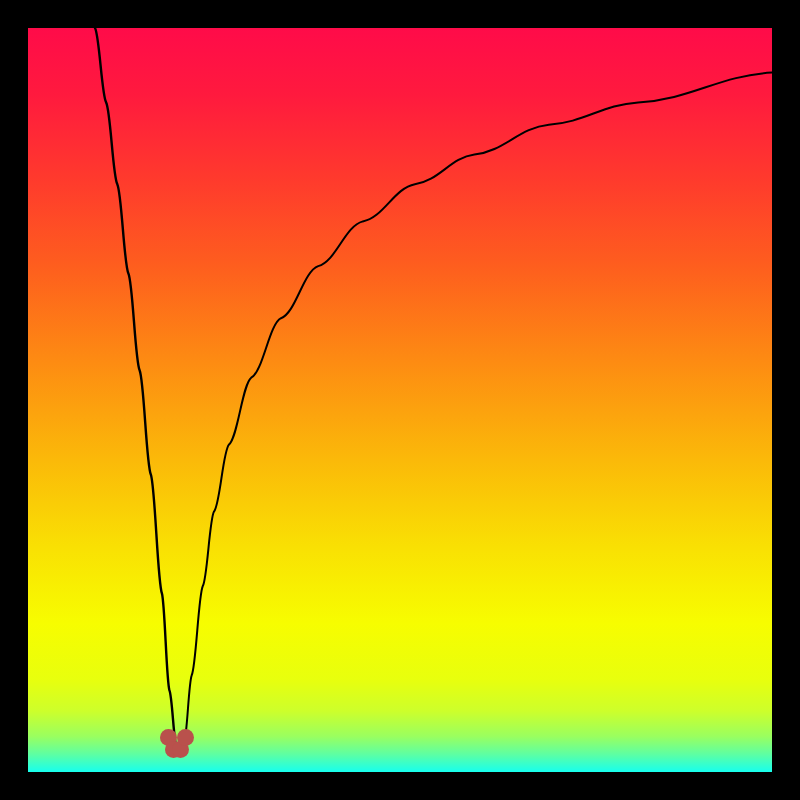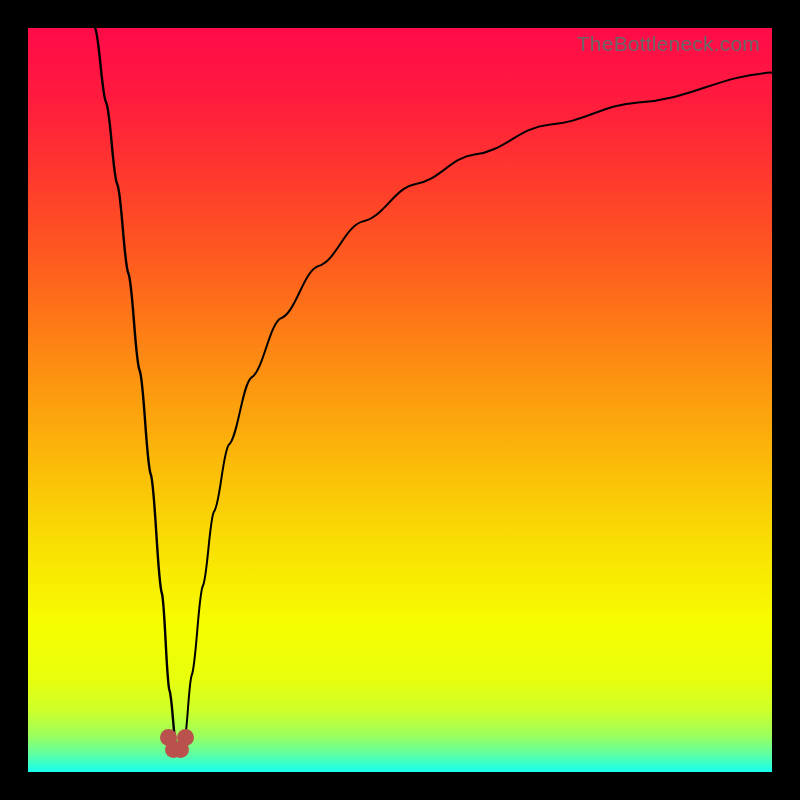--- a/index.html
+++ b/index.html
@@ -70,21 +70,20 @@
             <stop offset="87.50%" stop-color="#e8ff0d"></stop>
             <stop offset="91.80%" stop-color="#cdff2b"></stop>
             <stop offset="95.20%" stop-color="#9aff5f"></stop>
             <stop offset="97.60%" stop-color="#5effa2"></stop>
             <stop offset="100.00%" stop-color="#17ffee"></stop>
           </linearGradient>
       </defs>
       <rect x="0" y="0" width="744" height="744" fill="url(#bg)"></rect>
     </svg>
 
-    <div class="watermark">TheBottleneck.com</div>
 
     <svg class="curve" viewBox="0 0 744 744" preserveAspectRatio="none">
       <path id="left-branch" fill="none" stroke="#000000" stroke-width="2.4" stroke-linecap="round" d="M 67.0 0.0 C 71.4 7.4, 73.7 67.0, 78.1 74.4 C 82.6 82.6, 84.8 148.1, 89.3 156.2 C 93.7 165.2, 96.0 236.6, 100.4 245.5 C 104.9 255.2, 107.1 332.6, 111.6 342.2 C 116.1 352.7, 118.3 436.0, 122.8 446.4 C 127.2 458.3, 129.5 553.5, 133.9 565.4 C 136.9 575.1, 138.4 652.5, 141.4 662.2 C 144.3 668.1, 145.8 715.7, 148.8 721.7"></path>
       <path id="right-branch" fill="none" stroke="#000000" stroke-width="2.0" stroke-linecap="round" d="M 148.8 721.7 C 151.8 720.9, 153.3 715.0, 156.2 714.2 C 159.2 707.5, 160.7 654.0, 163.7 647.3 C 168.1 638.4, 170.4 566.9, 174.8 558.0 C 179.3 550.6, 181.5 491.0, 186.0 483.6 C 192.0 476.9, 194.9 423.3, 200.9 416.6 C 209.8 409.9, 214.3 356.4, 223.2 349.7 C 235.1 343.7, 241.1 296.1, 253.0 290.2 C 267.8 285.0, 275.3 243.3, 290.2 238.1 C 308.0 233.6, 316.9 197.9, 334.8 193.4 C 355.6 189.7, 366.0 160.0, 386.9 156.2 C 410.7 153.3, 422.6 129.5, 446.4 126.5 C 476.2 123.5, 491.0 99.7, 520.8 96.7 C 556.5 94.5, 574.4 76.6, 610.1 74.4 C 663.6 71.4, 690.4 47.6, 744.0 44.6"></path>
     </svg>
 
     <div id="markers">
         <div class="marker" style="width: 17px; height: 17px; left: 132.116px; top: 701.276px; background: rgb(185, 81, 76);"></div>
         <div class="marker" style="width: 17px; height: 17px; left: 137.324px; top: 713.18px; background: rgb(185, 81, 76);"></div>
         <div class="marker" style="width: 17px; height: 17px; left: 144.02px; top: 713.18px; background: rgb(185, 81, 76);"></div>

